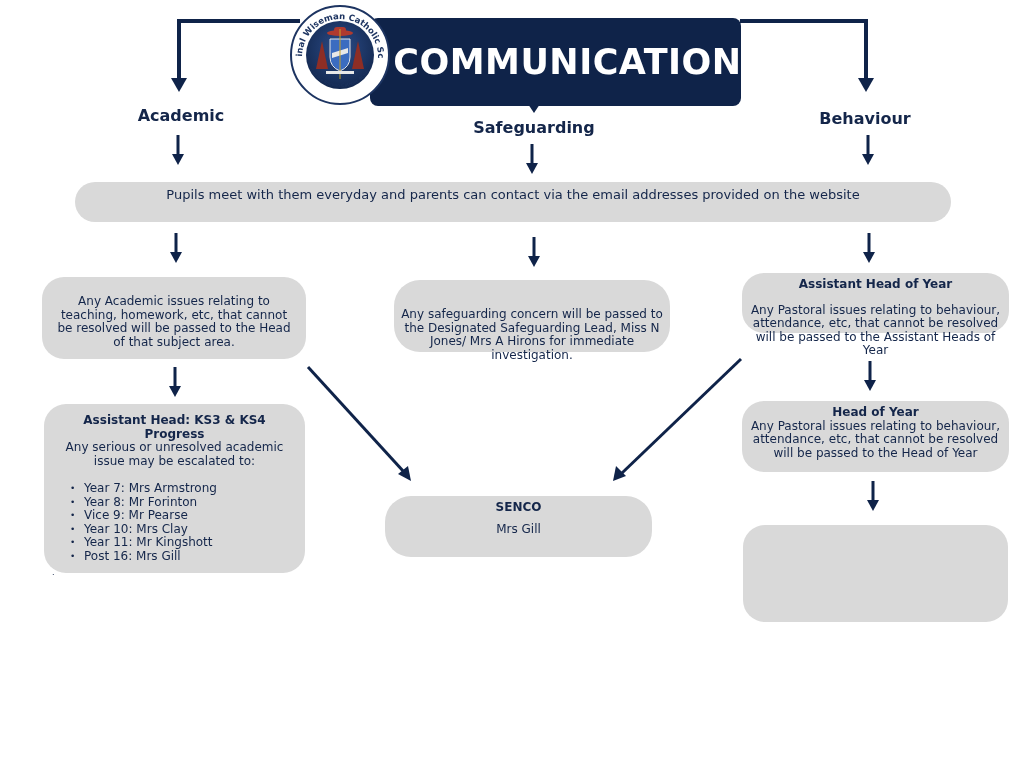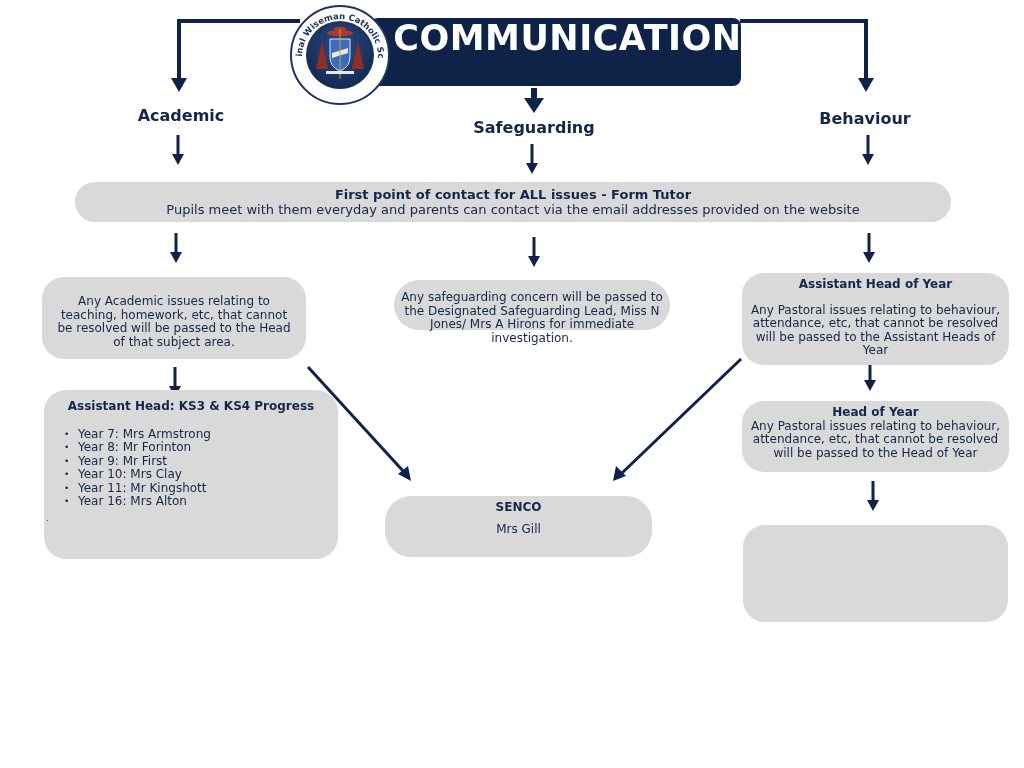--- a/index.html
+++ b/index.html
@@ -1,40 +1,40 @@
 <!DOCTYPE html>
 <html><head>
 <meta charset="utf-8">
 <style>
   html, body { margin: 0; padding: 0; background: #ffffff; }
   body { width: 1024px; height: 768px; position: relative; overflow: hidden;
          font-family: "Liberation Sans", sans-serif; color: #14264a; }
   .abs { position: absolute; }
   svg.arrows { position: absolute; left: 0; top: 0; width: 1024px; height: 768px; pointer-events: none; }
 
-  .title-banner { left: 370px; top: 18px; width: 371px; height: 68px; background: #0f2349;
-                  border-radius: 8px; display: flex; justify-content: center; padding-left: 24px; box-sizing: border-box; }
+  .title-banner { left: 370px; top: 18px; width: 371px; height: 88px; background: #0f2349;
+                  border-radius: 8px; display: flex; align-items: center; justify-content: center; padding-left: 24px; box-sizing: border-box; }
   .title-text { color: #fff; font-weight: bold; font-size: 35px; letter-spacing: 0.5px; font-family: "DejaVu Sans", sans-serif; }
 
   .logo { left: 290px; top: 5px; width: 100px; height: 100px; border-radius: 50%;
           background: #fff; border: 2px solid #1d3461; box-sizing: border-box; }
   .logo svg { position: absolute; left: 0; top: 0; }
 
   .branch-label { font-weight: bold; font-size: 16px; color: #14264a; font-family: "DejaVu Sans", sans-serif; text-align: center; }
 
   .box { background: #d9d9d9; border-radius: 22px; box-sizing: border-box; text-align: center;
          font-size: 12px; line-height: 13.5px; color: #14264a; font-family: "DejaVu Sans", sans-serif; }
   .box .h { font-weight: bold; }
   .box p { margin: 0; }
 
   .form-tutor { left: 75px; top: 182px; width: 876px; height: 40px; border-radius: 20px; padding-top: 5px; font-size: 13px; line-height: 15px; }
   .hod { left: 42px; top: 277px; width: 264px; height: 82px; padding: 6px 10px 0; }
-  .safe { left: 394px; top: 280px; width: 276px; height: 50px; padding-top: 11px; border-radius: 26px; }
-  .ahoy { left: 742px; top: 273px; width: 267px; height: 92px; padding: 5px 8px 0; }
-  .ah { left: 44px; top: 390px; width: 294px; height: 169px; padding: 10px 8px 0; text-align: center; }
+  .safe { left: 394px; top: 280px; width: 276px; height: 72px; padding-top: 28px; border-radius: 26px; }
+  .ahoy { left: 742px; top: 273px; width: 267px; height: 60px; padding: 5px 8px 0; }
+  .ah { left: 44px; top: 404px; width: 261px; height: 169px; padding: 10px 14px 0; text-align: center; }
   .ah ul { margin: 14px 0 0 0; padding-left: 16px; text-align: left; list-style: none; }
   .ah li { position: relative; padding-left: 10px; }
   .ah li::before { content: "•"; position: absolute; left: -4px; font-size: 9px; }
   .ah .dot { text-align: left; margin-left: -6px; font-size: 8px; line-height: 8px; }
   .hoy { left: 742px; top: 401px; width: 267px; height: 71px; padding: 5px 8px 0; }
   .senco { left: 385px; top: 496px; width: 267px; height: 61px; border-radius: 26px; padding-top: 5px; }
   .vp { left: 743px; top: 525px; width: 265px; height: 97px; padding: 4px 6px 0; font-size: 11px; line-height: 12px; }
 </style>
 </head>
 <body>
@@ -144,46 +144,46 @@
     <line x1="48" y1="22" x2="48" y2="72" stroke="#c9a227" stroke-width="1"></line>
     <rect x="34" y="64" width="28" height="3" fill="#e8e8e8"></rect>
   </svg>
 </div>
 
 <div class="abs branch-label" style="left:121px; top:106px; width:120px;">Academic</div>
 <div class="abs branch-label" style="left:464px; top:118px; width:140px;">Safeguarding</div>
 <div class="abs branch-label" style="left:805px; top:109px; width:120px;">Behaviour</div>
 
 <div class="abs box form-tutor">
-  <p class="h">First point of contact for ALL issues - Form Tutor</p>
   <p>Pupils meet with them everyday and parents can contact via the email addresses provided on the website</p>
 </div>
 
 <div class="abs box hod">
   <p style="margin-top:12px;">Any Academic issues relating to teaching, homework, etc, that cannot be resolved will be passed to the Head of that subject area.</p>
 </div>
 
 <div class="abs box safe">
   <p>Any safeguarding concern will be passed to the Designated Safeguarding Lead, Miss N Jones/ Mrs A Hirons for immediate investigation.</p>
 </div>
 
 <div class="abs box ahoy">
   <p class="h">Assistant Head of Year</p>
   <p style="margin-top:12px;">Any Pastoral issues relating to behaviour, attendance, etc, that cannot be resolved will be passed to the Assistant Heads of Year</p>
 </div>
 
 <div class="abs box ah">
   <p class="h">Assistant Head: KS3 &amp; KS4 Progress</p>
+  <p>Any serious or unresolved academic issue may be escalated to:</p>
   <ul>
     <li>Year 7: Mrs Armstrong</li>
     <li>Year 8: Mr Forinton</li>
-    <li>Year 9: Mr First</li>
+    <li>Vice 9: Mr Pearse</li>
     <li>Year 10: Mrs Clay</li>
     <li>Year 11: Mr Kingshott</li>
-    <li>Year 16: Mrs Alton</li>
+    <li>Post 16: Mrs Gill</li>
   </ul>
   <p class="dot" style="margin-top:6px;">.</p>
 </div>
 
 <div class="abs box hoy">
   <p class="h">Head of Year</p>
   <p>Any Pastoral issues relating to behaviour, attendance, etc, that cannot be resolved will be passed to the Head of Year</p>
 </div>
 
 <div class="abs box senco">

